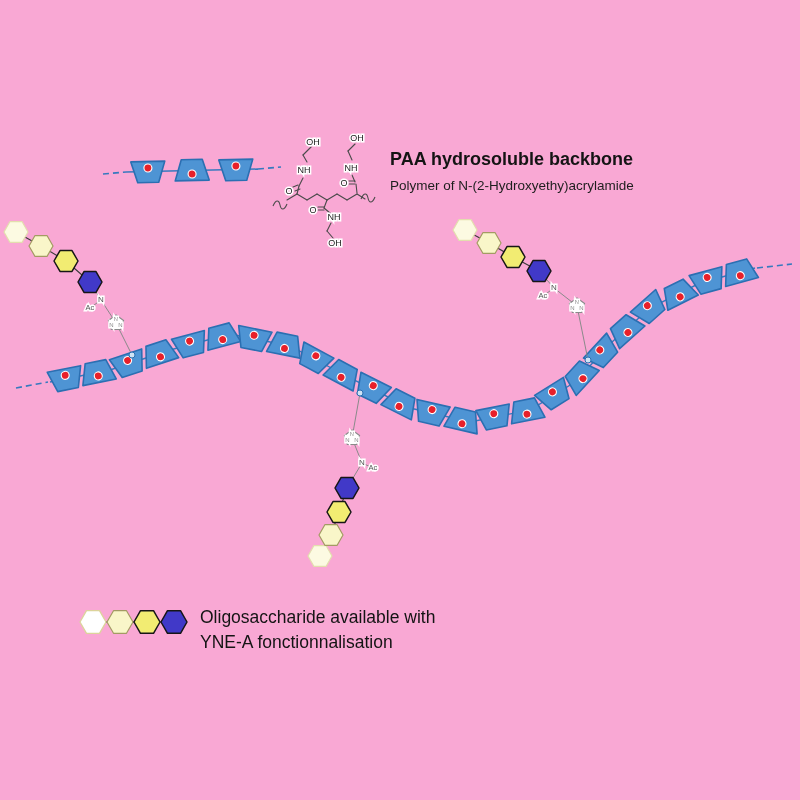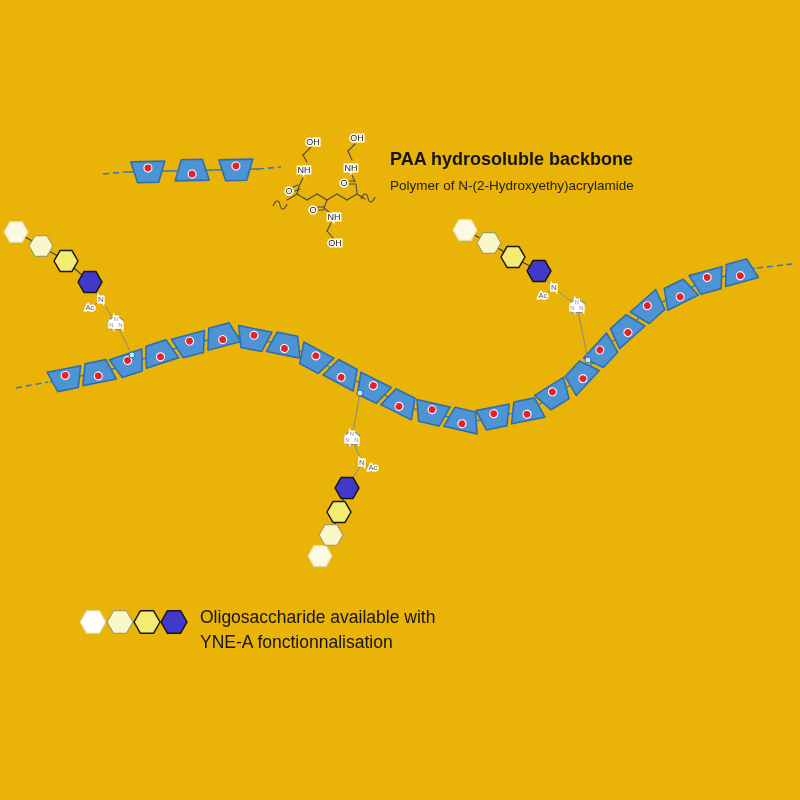--- a/index.html
+++ b/index.html
@@ -1,16 +1,16 @@
 <!DOCTYPE html>
 <html><head>
 <meta charset="utf-8">
 <style>
   html,body{margin:0;padding:0;background:#ffffff;width:800px;height:800px;}
-  .stage{position:relative;width:800px;height:800px;background:#eab308;overflow:hidden;}
+  .stage{position:relative;width:800px;height:800px;background:#f9a8d4;overflow:hidden;}
   svg{display:block;}
   .t-title{font-family:"Liberation Sans",sans-serif;font-size:18px;font-weight:700;fill:#141414;}
   .t-sub{font-family:"Liberation Sans",sans-serif;font-size:13.5px;font-weight:400;fill:#1e1e1e;}
   .t-legend{font-family:"Liberation Sans",sans-serif;font-size:17.5px;font-weight:500;fill:#141414;}
   text{font-family:"Liberation Sans",sans-serif;}
 </style>
 </head>
 <body>
 
 <div class="stage">

